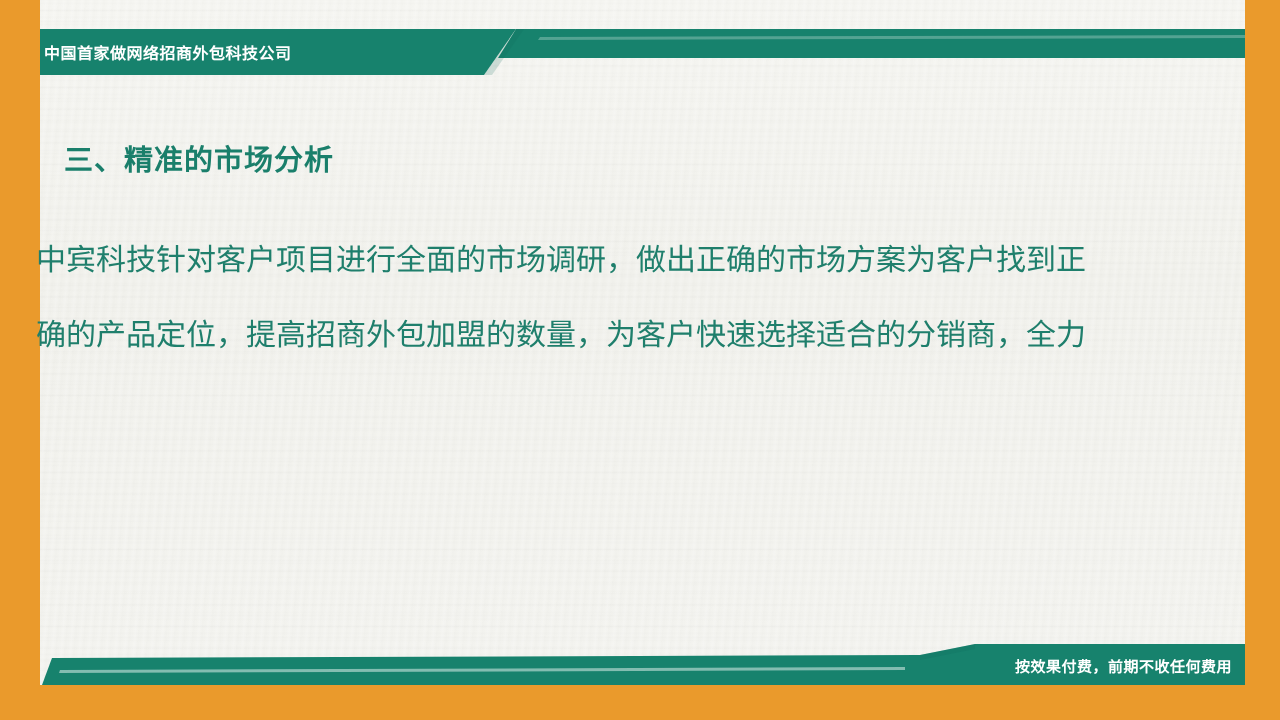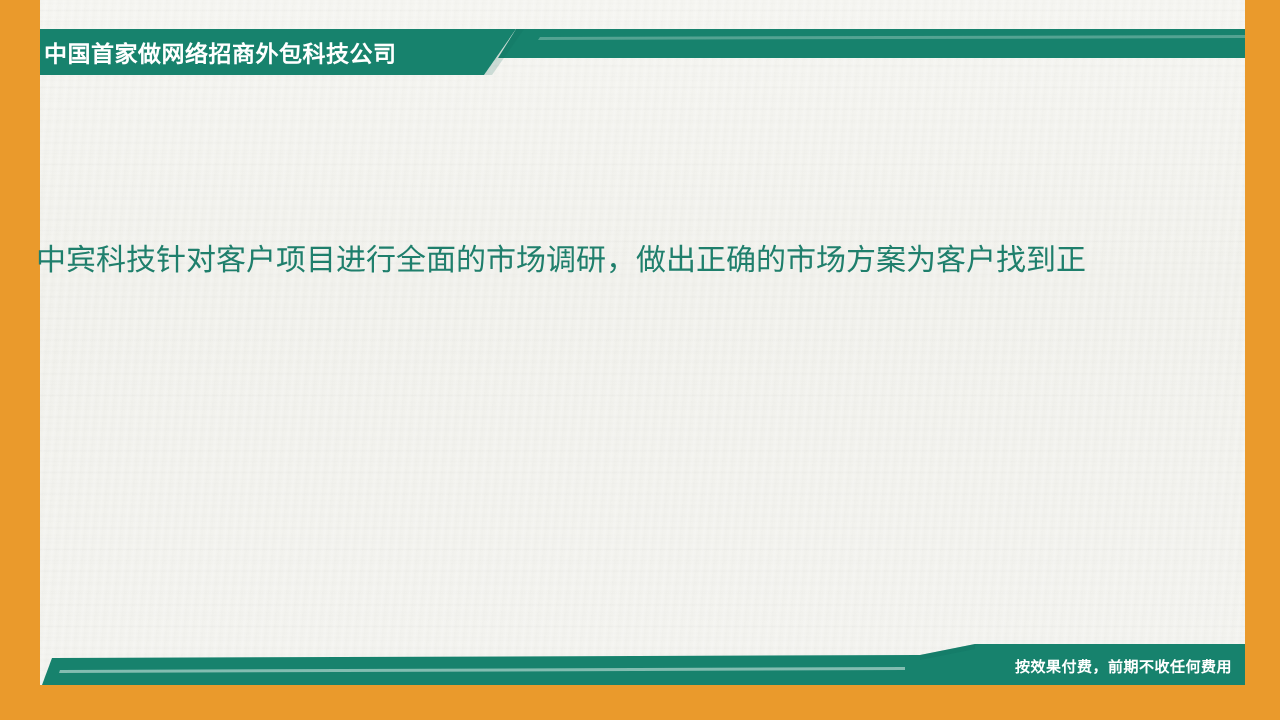--- a/index.html
+++ b/index.html
@@ -77,21 +77,21 @@
   #header-title {
     position: absolute;
     left: 44px;
     top: 33px;
     width: 470px;
     height: 38px;
     display: flex;
     align-items: center;
     color: #ffffff;
     font-family: "DejaVu Sans", "Liberation Sans", sans-serif;
-    font-size: 23px;
+    font-size: 16px;
     font-weight: bold;
     letter-spacing: 0.5px;
     white-space: nowrap;
   }
 
   
   #section-heading {
     position: absolute;
     left: 64px;
     top: 136px;
@@ -160,23 +160,25 @@
       <polygon points="516,0 1245,0 1245,29 498,29" fill="#17826d"></polygon>
 
       <polygon points="540,8 1245,6 1245,9 538,11" fill="#57a495" opacity="0.95"></polygon>
 
       <polygon points="484,46 516,0 524,0 492,46" fill="#0e6b59" opacity="0.18"></polygon>
     </svg>
   </div>
 
   <div id="header-title">中国首家做网络招商外包科技公司</div>
 
+  <div id="section-heading">三、精准的市场分析</div>
 
   <div id="body-copy">
     <span class="line">中宾科技针对客户项目进行全面的市场调研，做出正确的市场方案为客户找到正</span>
+    <span class="line">确的产品定位，提高招商外包加盟的数量，为客户快速选择适合的分销商，全力</span>
   </div>
 
   <div id="footer-band">
     <svg width="1280" height="95" viewBox="0 0 1280 95" xmlns="http://www.w3.org/2000/svg">
 
       <polygon points="975,19 1245,19 1245,60 975,60" fill="#17826d"></polygon>
 
       <polygon points="920,30 975,19 975,60 920,60" fill="#17826d"></polygon>
 
       <polygon points="920,30 920,60 42,60 52,33" fill="#17826d"></polygon>

